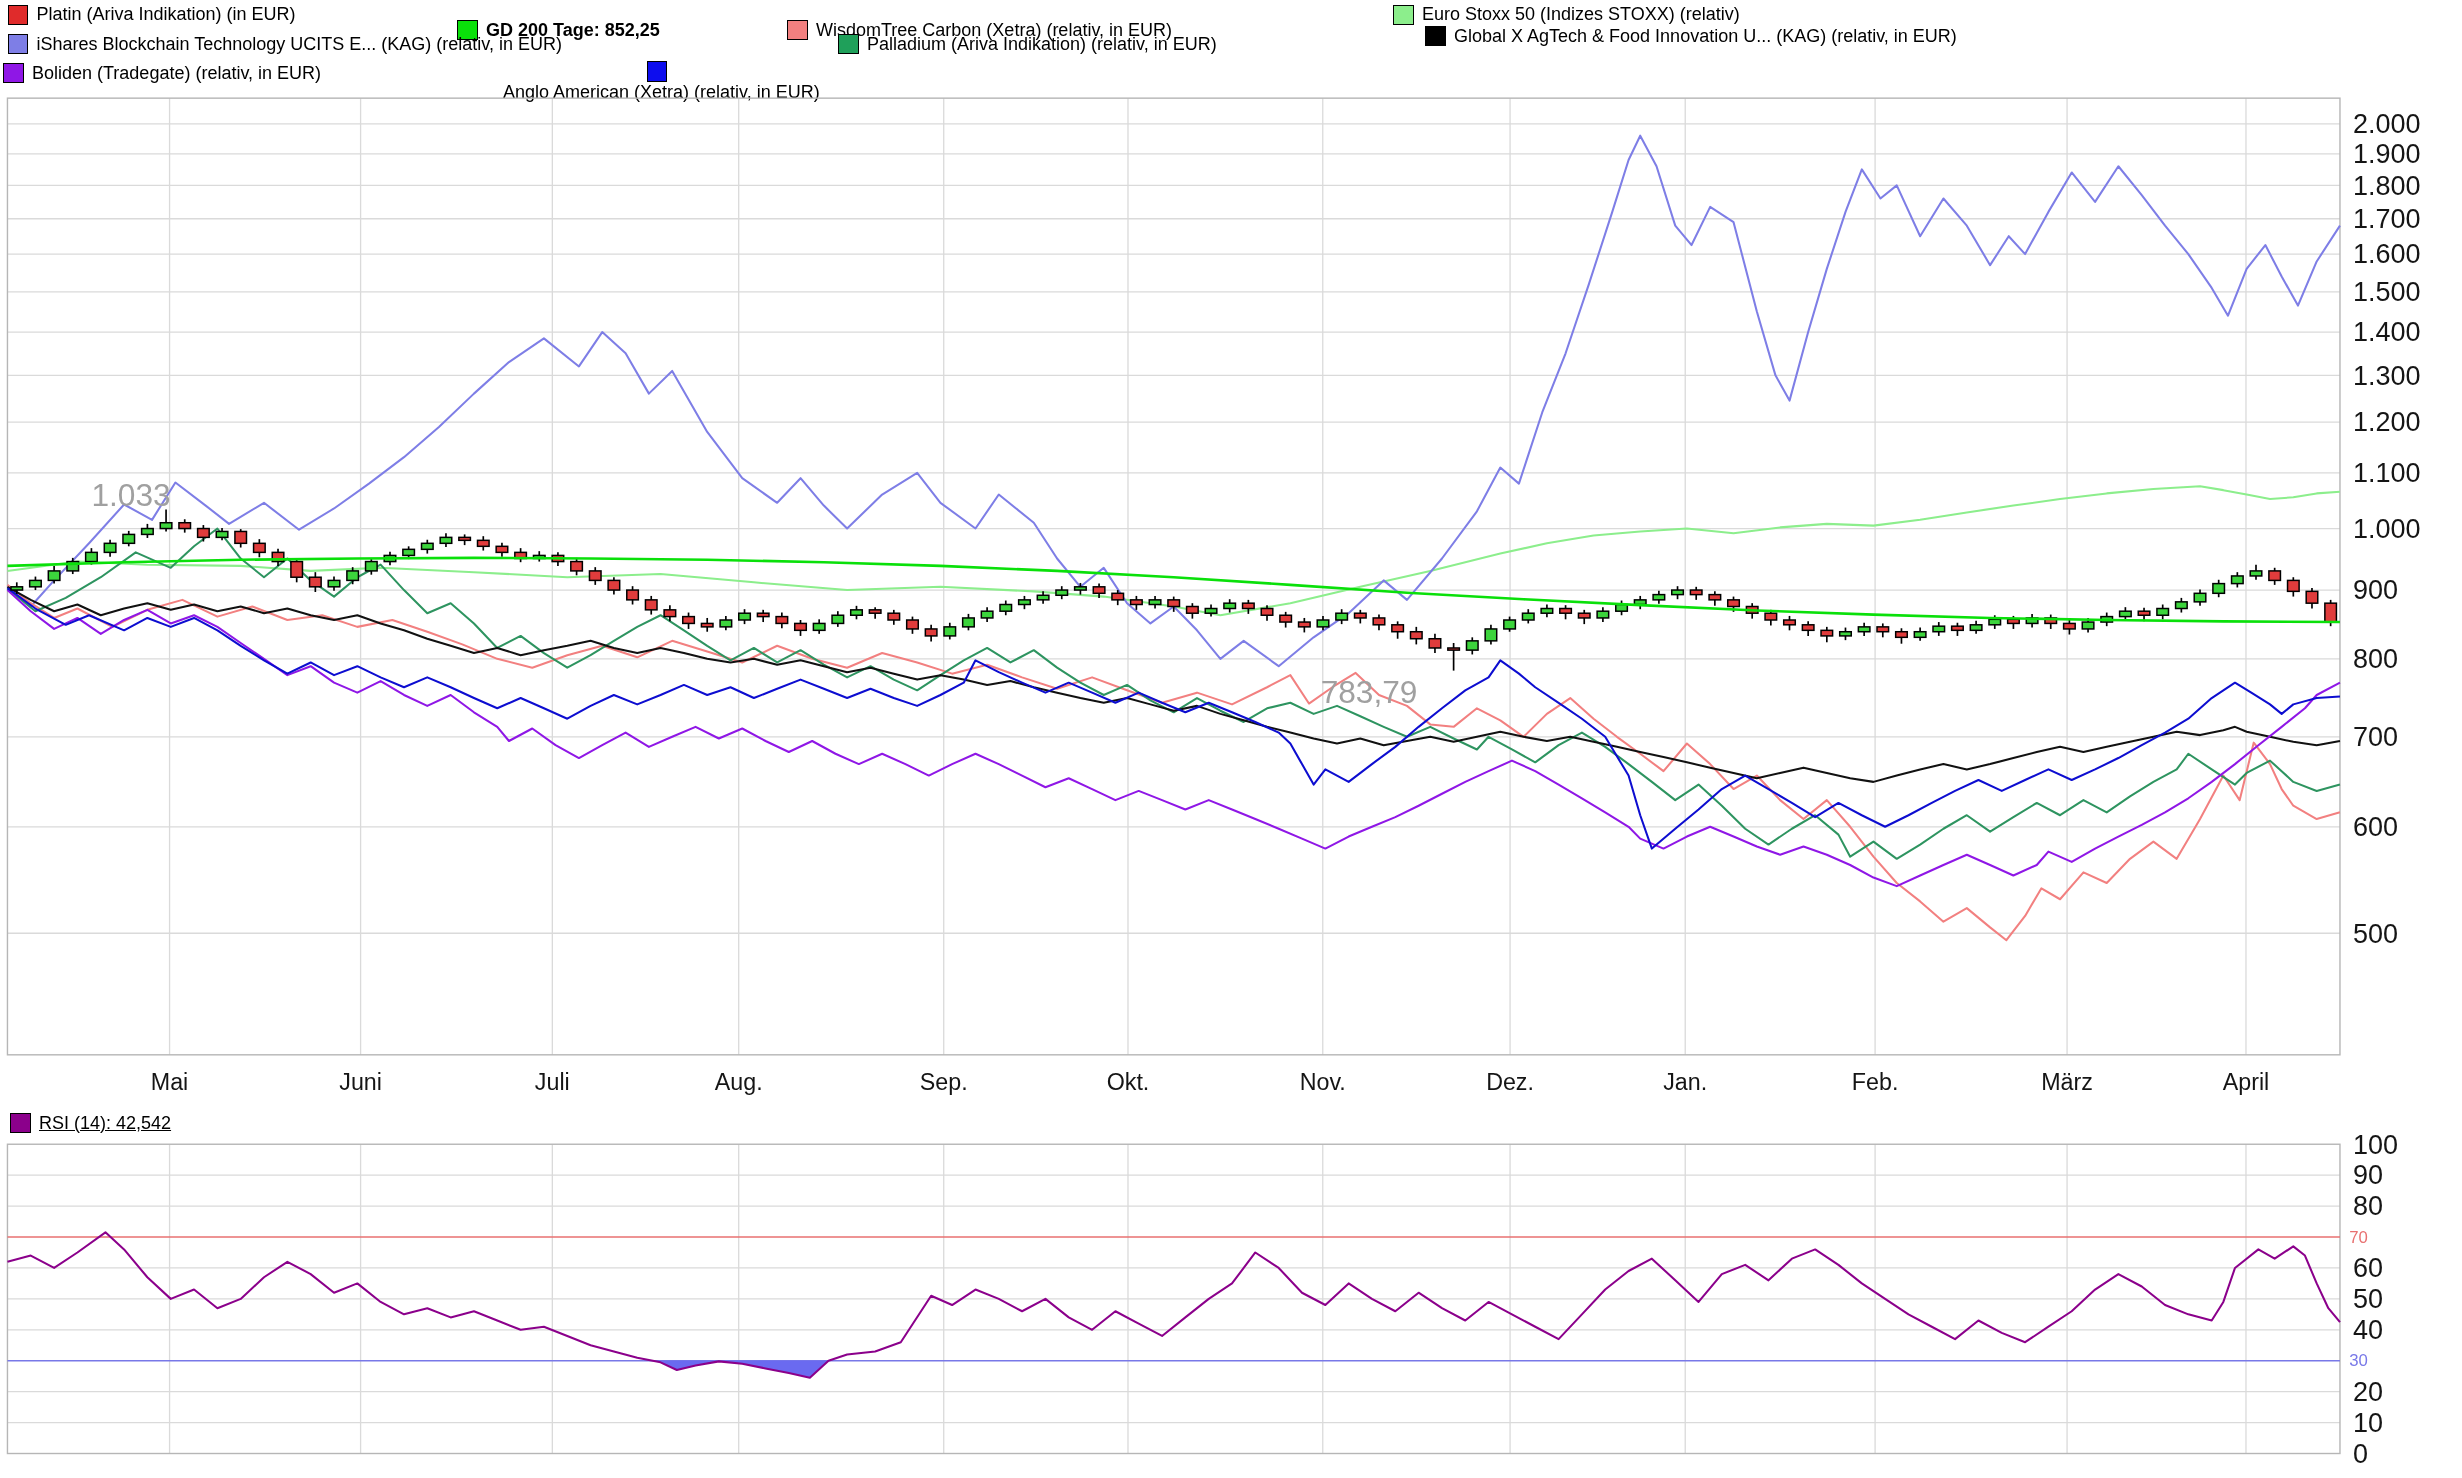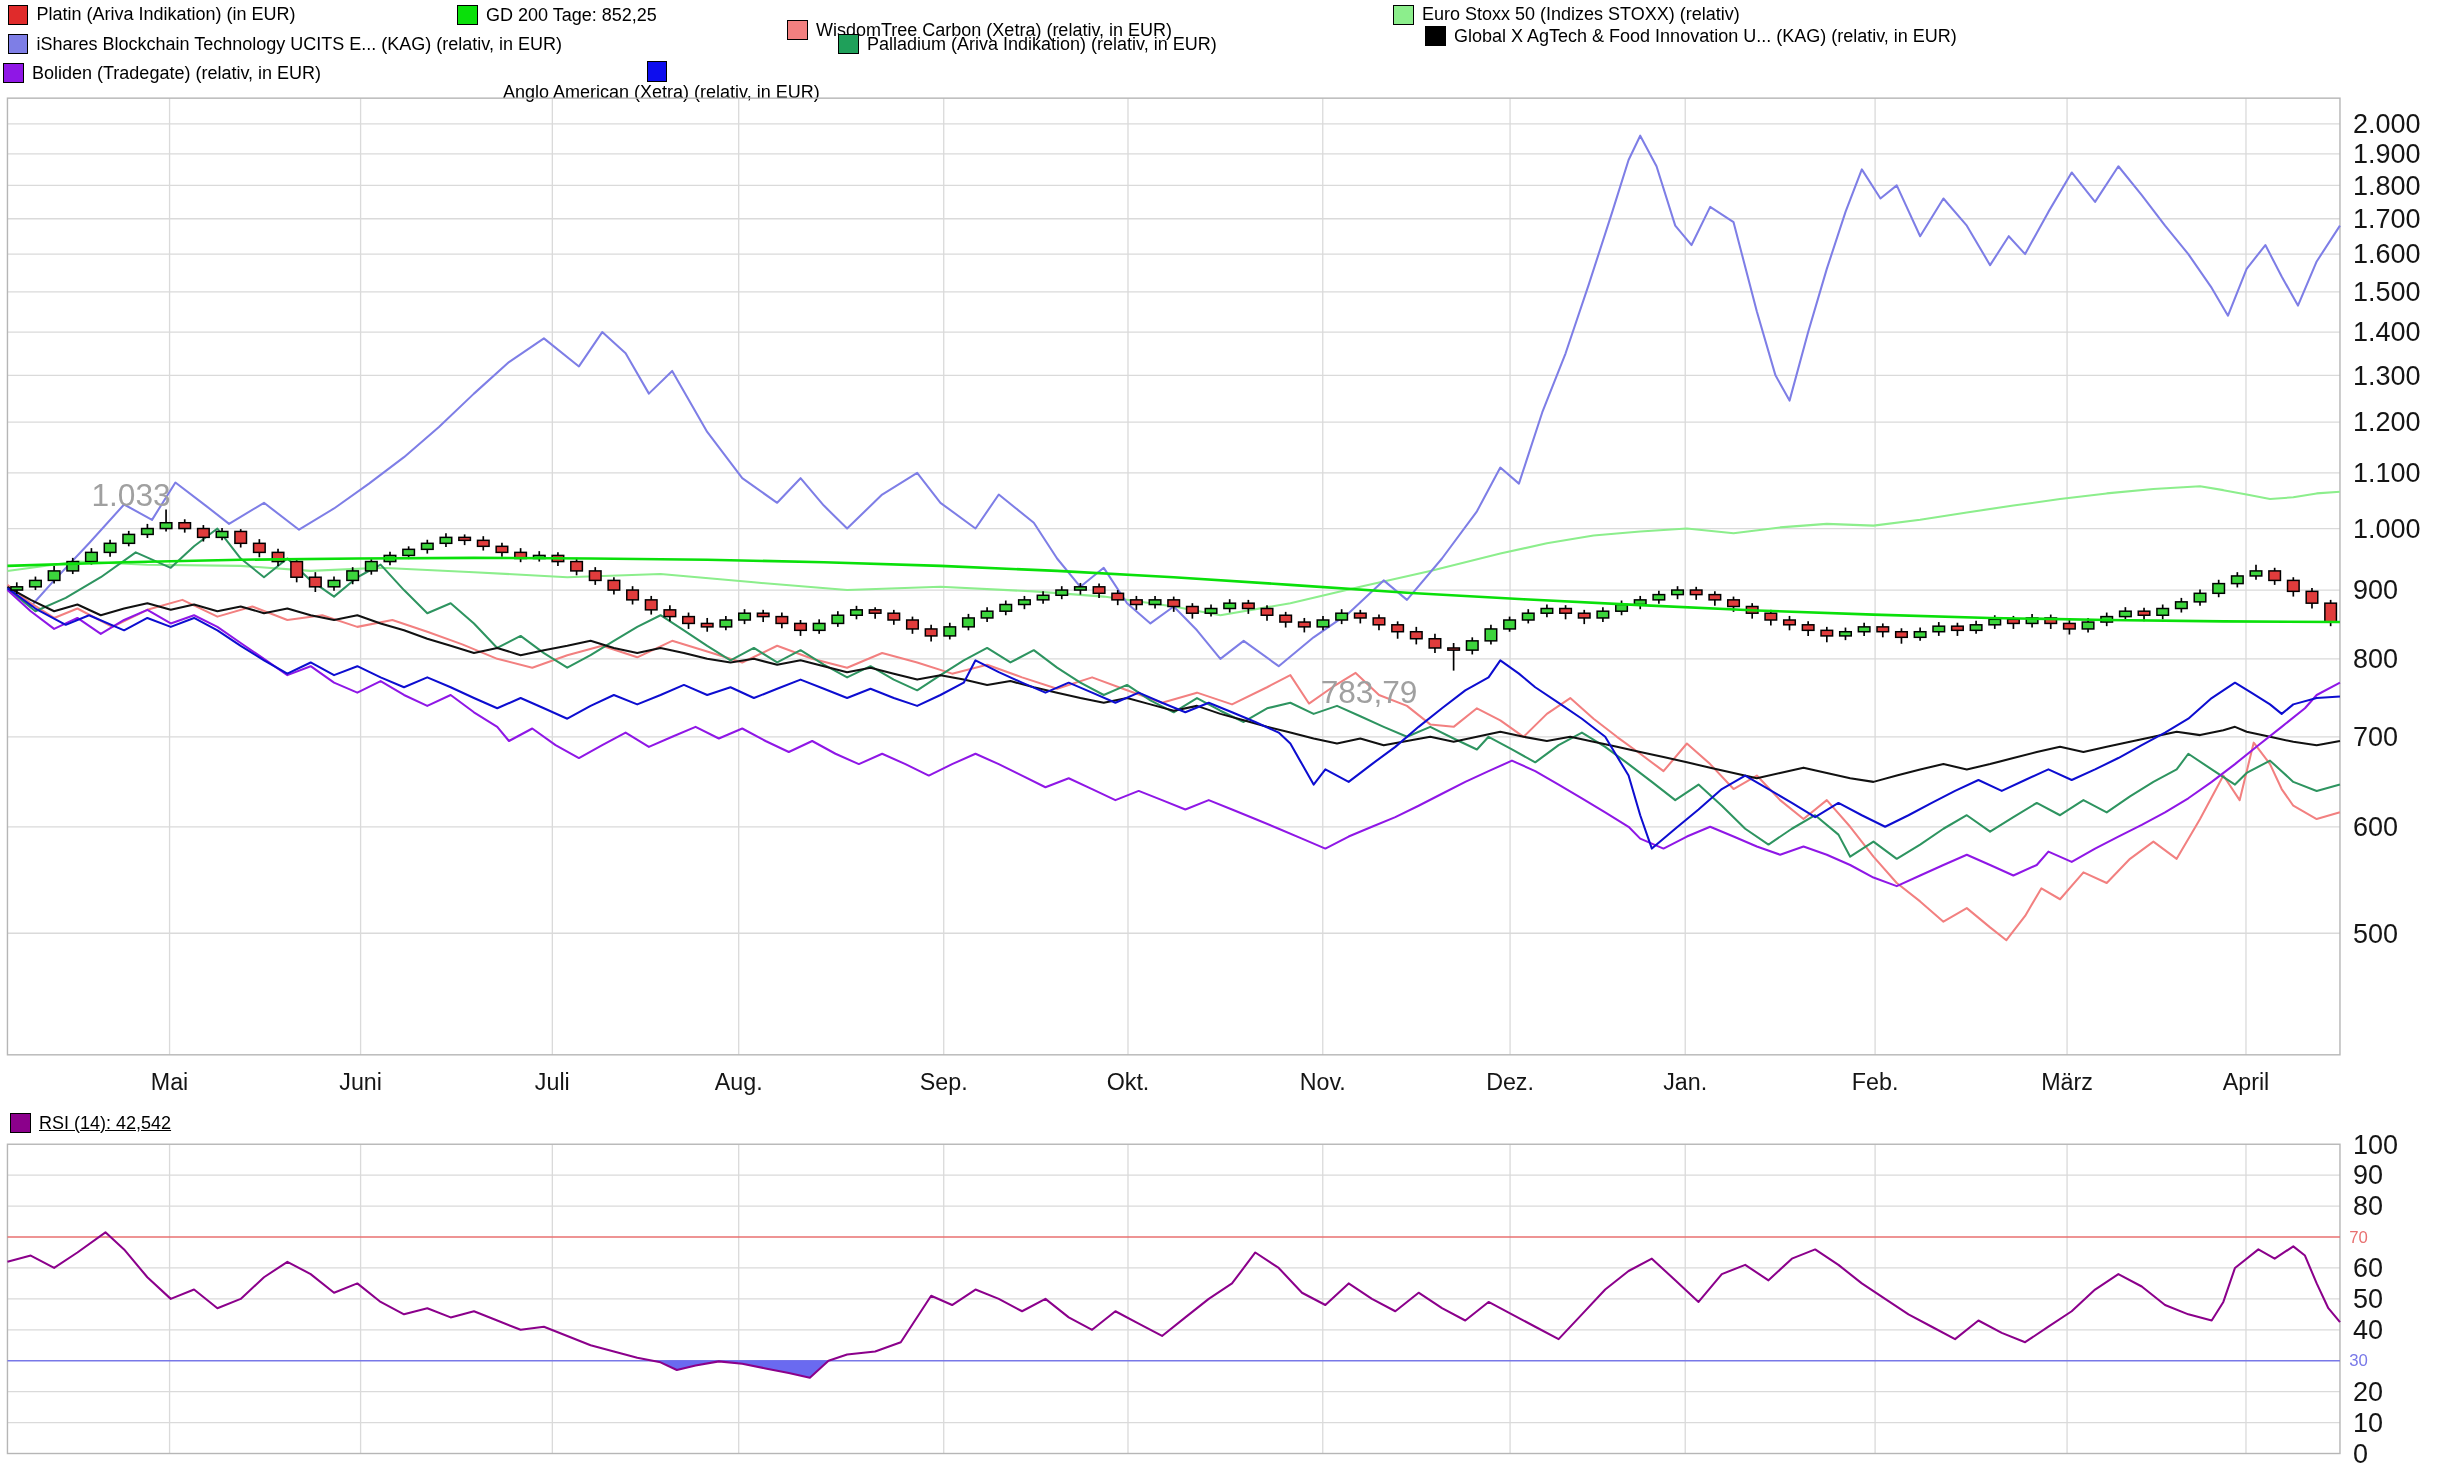--- a/index.html
+++ b/index.html
@@ -12,21 +12,21 @@
   #chart{position:absolute;left:0;top:0;}
 </style>
 </head>
 <body>
 
 <div id="legend">
     <span class="li" style="left: 7.5px; top: 2.8px;">
       <i class="sq" style="background: rgb(224, 43, 43);"></i>
       <span class="lt">Platin (Ariva Indikation) (in EUR)</span>
     </span>
-    <span class="li" style="left: 457px; top: 3px;">
+    <span class="li" style="left: 457px; top: 18px; font-weight: bold;">
       <i class="sq" style="background: rgb(10, 224, 10);"></i>
       <span class="lt">GD 200 Tage: 852,25</span>
     </span>
     <span class="li" style="left: 787px; top: 18px;">
       <i class="sq" style="background: rgb(242, 128, 128);"></i>
       <span class="lt">WisdomTree Carbon (Xetra) (relativ, in EUR)</span>
     </span>
     <span class="li" style="left: 1393px; top: 2.8px;">
       <i class="sq" style="background: rgb(140, 238, 140);"></i>
       <span class="lt">Euro Stoxx 50 (Indizes STOXX) (relativ)</span>

